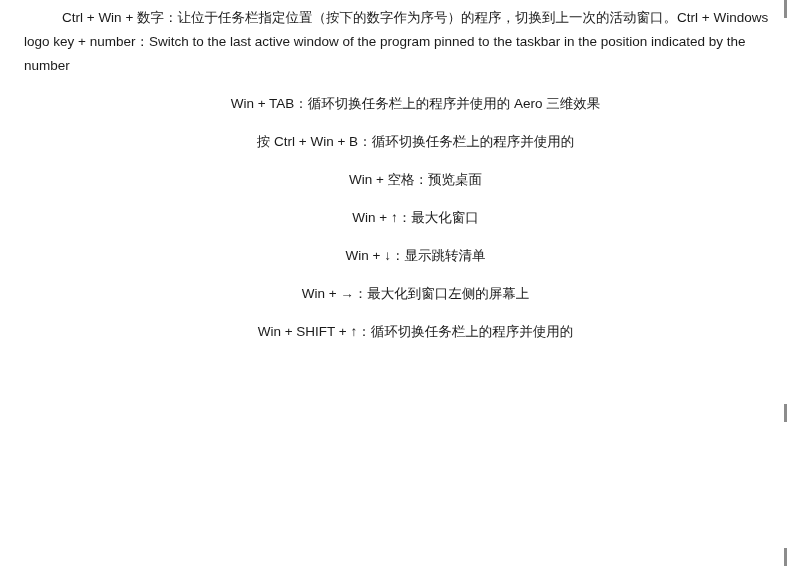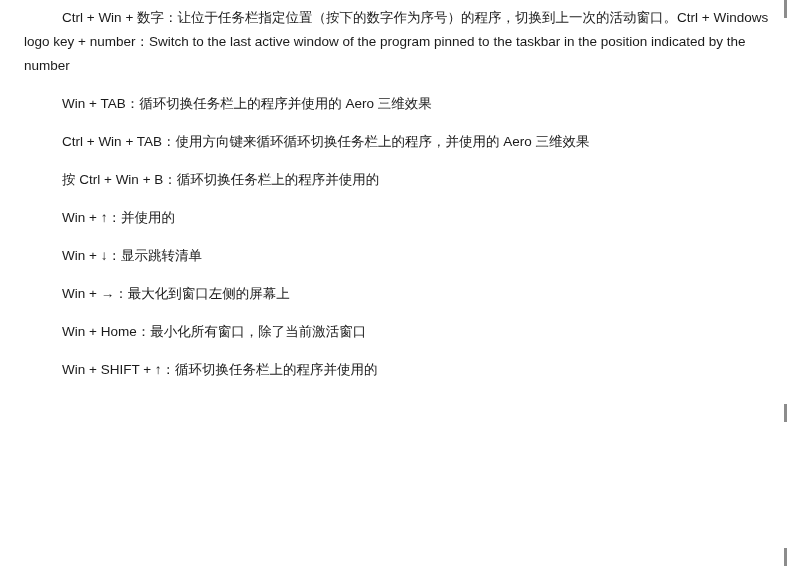--- a/index.html
+++ b/index.html
@@ -38,20 +38,21 @@
   p.para .indent {
     display: inline-block;
     width: 38px;
   }
   
   p.para.long {
     margin-bottom: 14px;
   }
   p.para.short {
     margin-bottom: 14px;
+    text-align: center;
   }
   
   .edge-marks {
     position: absolute;
     right: 0;
     top: 0;
     width: 3px;
     height: 566px;
     pointer-events: none;
   }
@@ -69,33 +70,32 @@
 <body>
 
 <div class="page">
   <div class="doc-body">
 
     <p class="para long"><span class="indent"></span><span>Ctrl + Win + 数字：让位于任务栏指定位置（按下的数字作为序号）的程序，切换到上一次的活动窗口。Ctrl + Windows logo key + number：Switch to the last active window of the program pinned to the taskbar in the position indicated by the number</span></p>
 
 
     <p class="para short"><span class="indent"></span><span>Win + TAB：循环切换任务栏上的程序并使用的 Aero 三维效果</span></p>
 
-    <p class="para short"><span class="indent"></span><span>Ctrl + Win + TAB：使用方向键来循环循环切换任务栏上的程序，并使用的 Aero 三维效果</span></p>
 
     <p class="para short"><span class="indent"></span><span>按 Ctrl + Win + B：循环切换任务栏上的程序并使用的</span></p>
 
+    <p class="para short"><span class="indent"></span><span>Win + 空格：预览桌面</span></p>
 
-    <p class="para short"><span class="indent"></span><span>Win + ↑：并使用的</span></p>
+    <p class="para short"><span class="indent"></span><span>Win + ↑：最大化窗口</span></p>
 
     <p class="para short"><span class="indent"></span><span>Win + ↓：显示跳转清单</span></p>
 
 
     <p class="para short"><span class="indent"></span><span>Win + →：最大化到窗口左侧的屏幕上</span></p>
 
-    <p class="para short"><span class="indent"></span><span>Win + Home：最小化所有窗口，除了当前激活窗口</span></p>
 
     <p class="para short"><span class="indent"></span><span>Win + SHIFT + ↑：循环切换任务栏上的程序并使用的</span></p>
 
 
   </div>
 
   <div class="edge-marks">
     <div class="edge-mark m1"></div>
     <div class="edge-mark m2"></div>
     <div class="edge-mark m3"></div>

